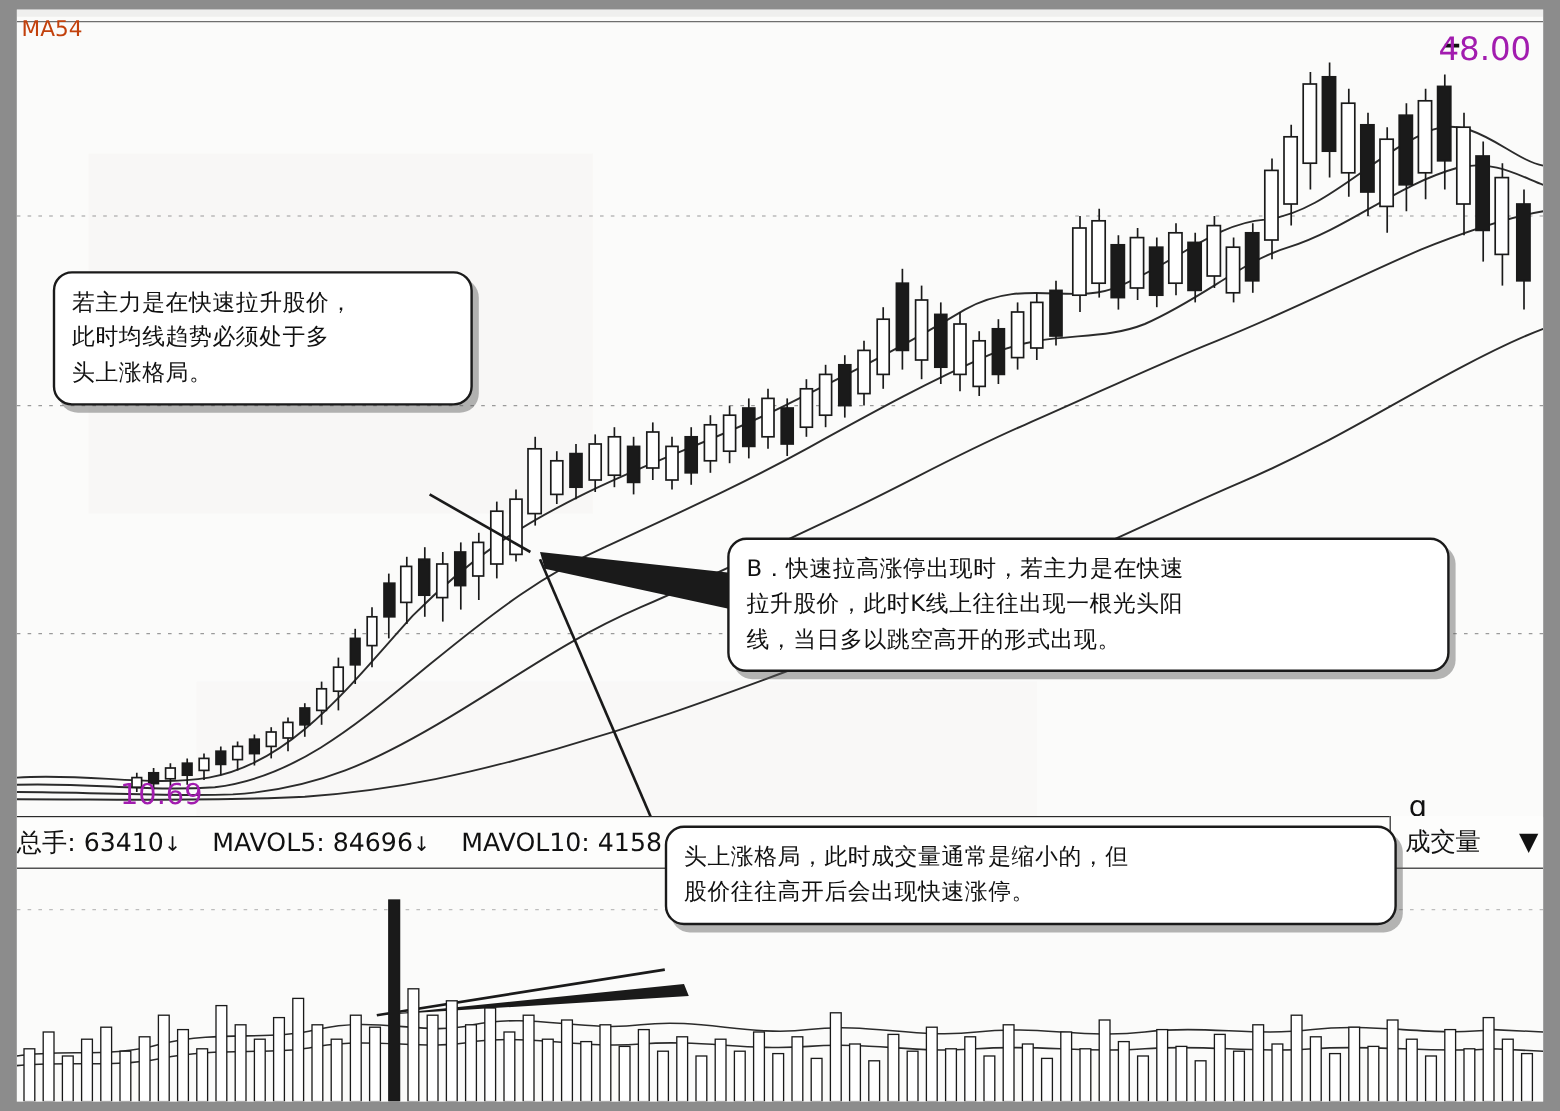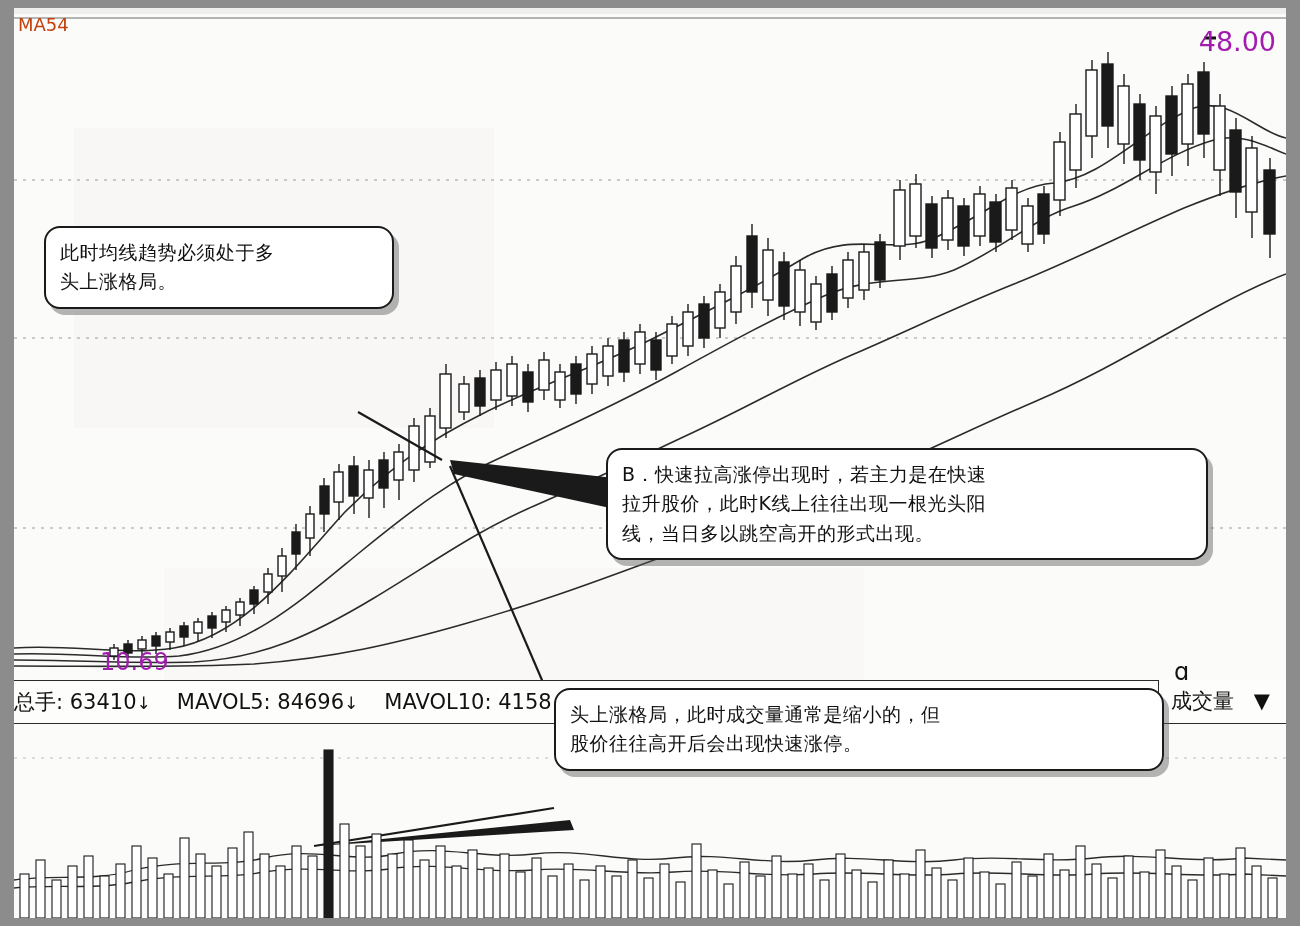--- a/index.html
+++ b/index.html
@@ -33,21 +33,21 @@
     font-family:"DejaVu Sans","Liberation Sans",sans-serif;
     font-size:21px;color:#111;
     display:flex;align-items:center;
   }
   #statusbar .seg{margin-right:26px;white-space:nowrap;}
   #statusbar .arrow{font-size:17px;}
   #volsel{
     position:absolute;right:0;top:672px;width:128px;height:42px;
     border-left:1.5px solid #2a2a2a;
     display:flex;align-items:center;justify-content:space-between;
-    padding:0 16px 0 12px;box-sizing:border-box;
+    padding:0 4px 0 12px;box-sizing:border-box;
     font-size:21px;color:#111;background:#fdfdfc;
   }
   .pricelabel{
     position:absolute;font-size:27px;color:#a21caf;font-family:"DejaVu Sans","Liberation Sans",sans-serif;
   }
   #top48{right:10px;top:18px;}
   #low1069{left:86px;top:640px;font-size:24px;}
   #qmark{position:absolute;left:1160px;top:650px;font-size:24px;color:#111;}
   #cornerlbl{position:absolute;left:4px;top:6px;font-size:18px;color:#c2410c;}
 </style>
@@ -369,20 +369,21 @@
       <span class="seg">
         <span>MAVOL10: 4158</span>
       </span>
     </div>
     <div id="volsel">
       <span>成交量</span>
       <span>▼</span>
     </div>
 
     <div class="bubble" id="bubbleA">
+      <p>若主力是在快速拉升股价，</p>
       <p>此时均线趋势必须处于多</p>
       <p>头上涨格局。</p>
     </div>
 
     <div class="bubble" id="bubbleB">
       <p>B．快速拉高涨停出现时，若主力是在快速</p>
       <p>拉升股价，此时K线上往往出现一根光头阳</p>
       <p>线，当日多以跳空高开的形式出现。</p>
     </div>
 

